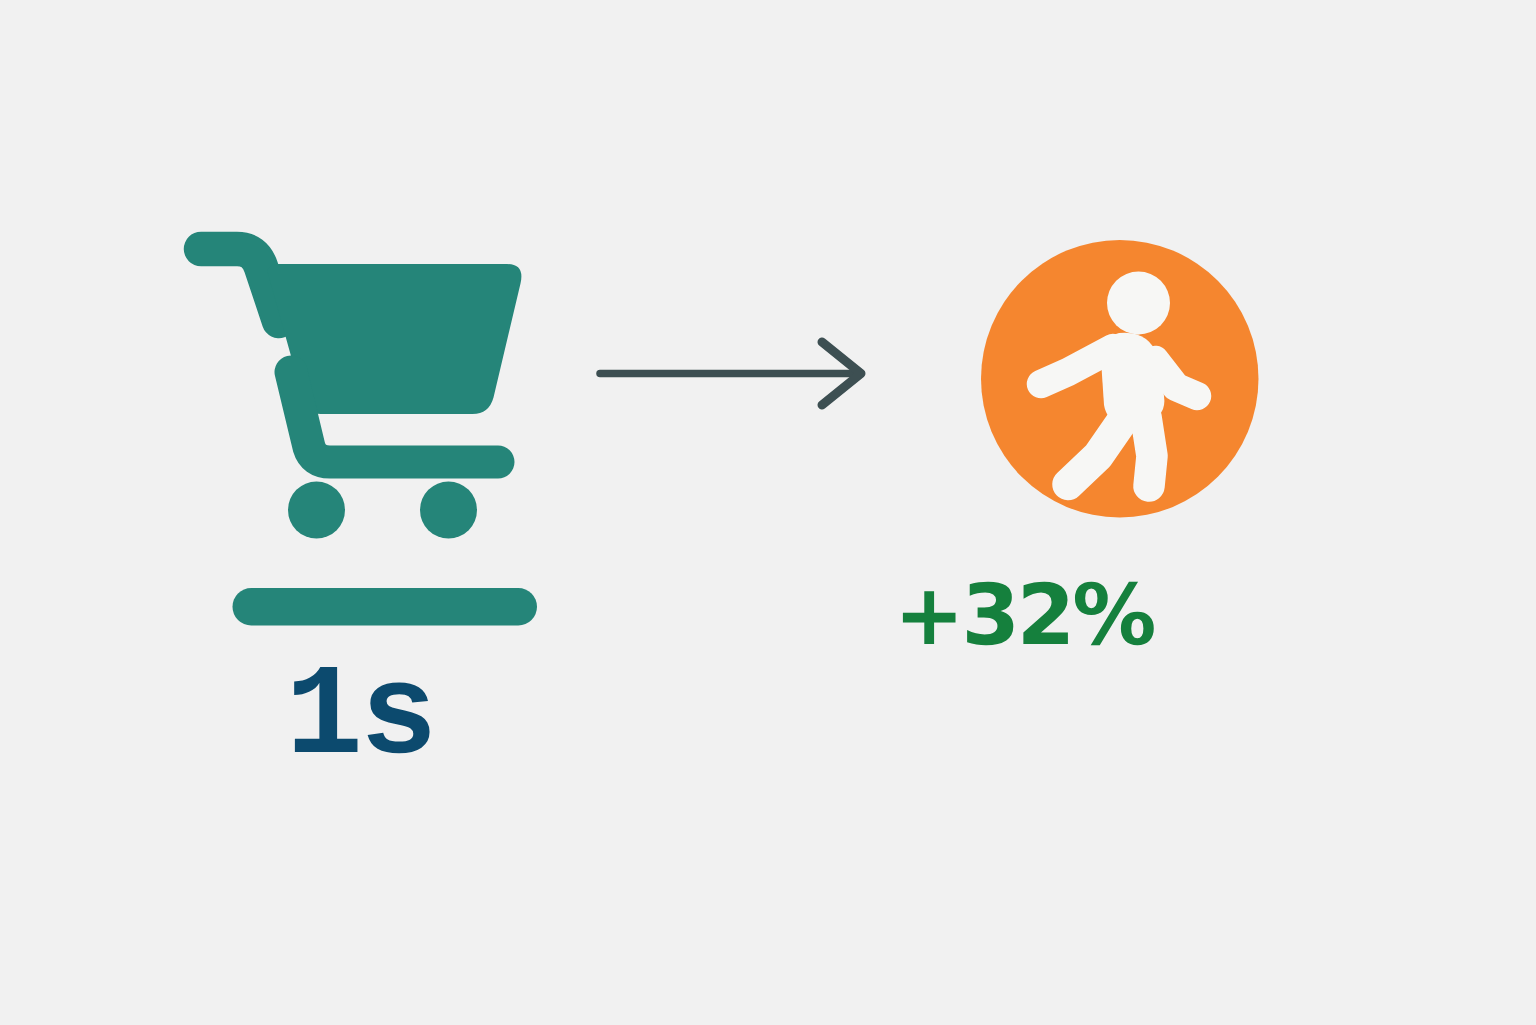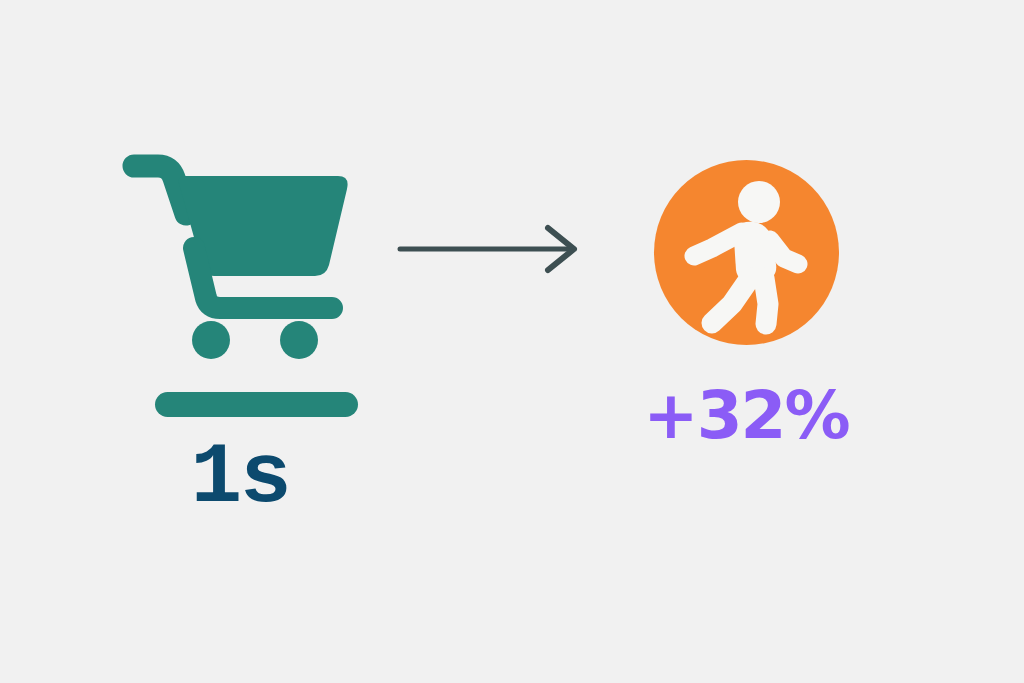--- a/index.html
+++ b/index.html
@@ -101,25 +101,24 @@
     left: 0;
     top: 0;
     width: 185px;
     height: 185px;
   }
   .right-label {
     position: absolute;
     left: -18px;
     top: 243px;
     width: 300px;
-    text-align: center;
     font-family: "DejaVu Sans", "Liberation Sans", sans-serif;
-    font-size: 66px;
+    font-size: 56px;
     font-weight: 700;
-    color: #8b5cf6;
+    color: #15803d;
     letter-spacing: -2px;
     line-height: 1;
   }
 </style>
 </head>
 <body>
 
 <div class="canvas">
 
   <div class="left-block">

